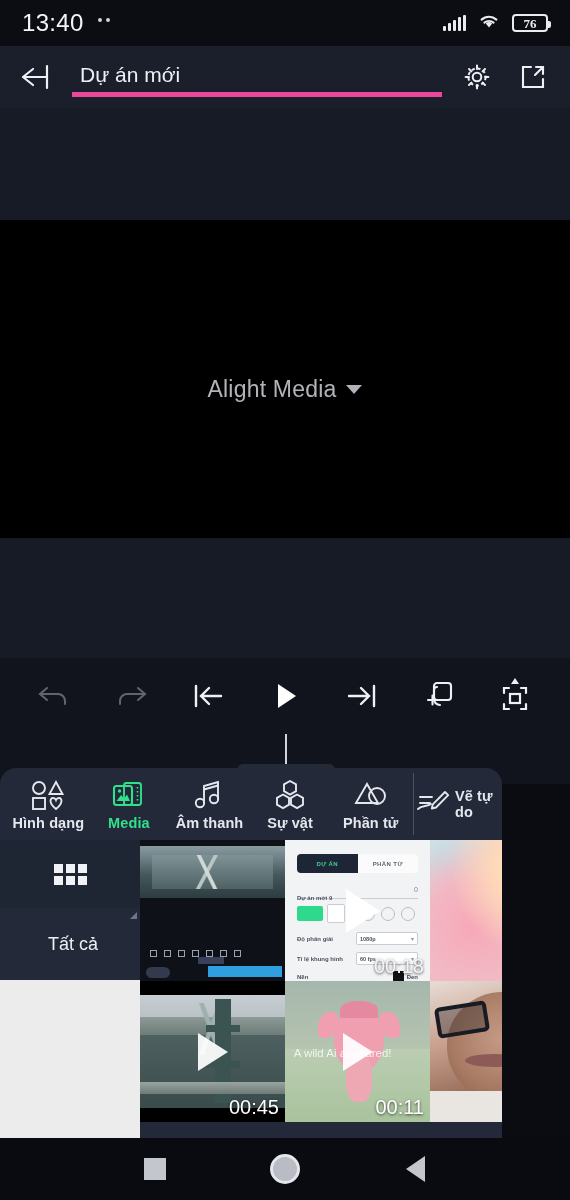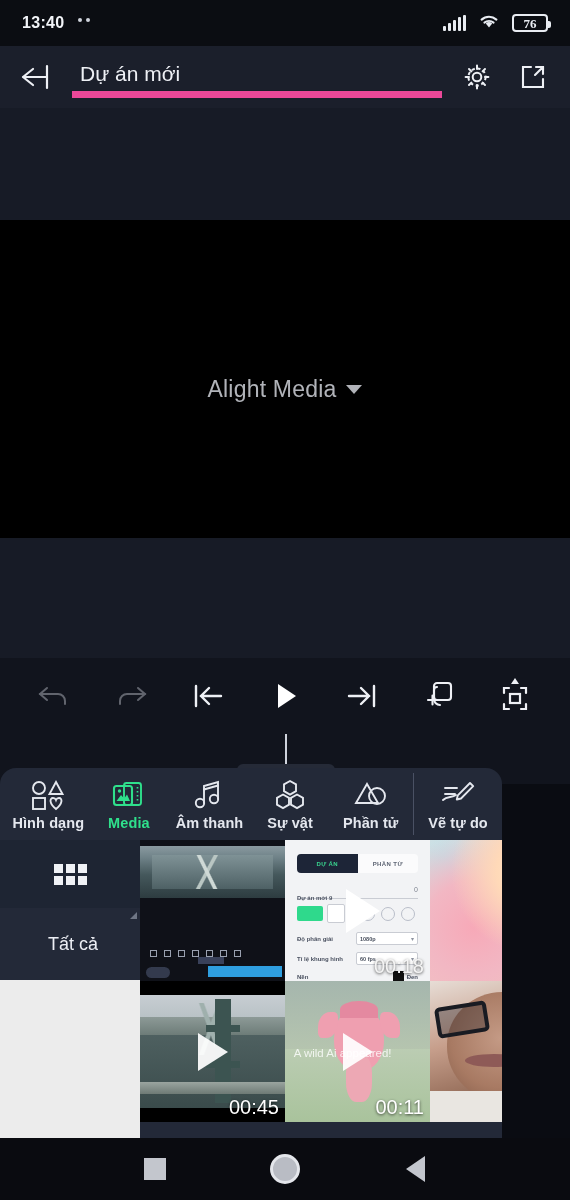--- a/index.html
+++ b/index.html
@@ -11,21 +11,21 @@
     overflow:hidden;
     position:relative;
   }
   .phone { position:relative; width:570px; height:1200px; overflow:hidden; background:#0a0c12; }
 
   
   .statusbar {
     height:46px; background:#0b0d12; display:flex; align-items:center;
     padding:0 22px; position:relative;
   }
-  .sb-time { font-size:16px; font-weight:700; letter-spacing:.3px; color:#f2f4f8; }
+  .sb-time { font-size:24px; font-weight:400; letter-spacing:.3px; color:#f2f4f8; }
   .sb-dots { margin-left:14px; display:flex; gap:4px; align-items:flex-start; padding-bottom:6px;}
   .sb-dots i { width:4px; height:4px; border-radius:50%; background:#cfd3dc; display:block; }
   .sb-right { margin-left:auto; display:flex; align-items:center; gap:11px; }
   .sig { display:flex; align-items:flex-end; gap:2px; height:16px; }
   .sig i { width:3px; background:#e9ecf2; display:block; border-radius:1px; }
   .sig i:nth-child(1){height:5px;} .sig i:nth-child(2){height:8px;}
   .sig i:nth-child(3){height:11px;} .sig i:nth-child(4){height:14px;} .sig i:nth-child(5){height:16px;}
   .batt {
     border:2px solid #e9ecf2; border-radius:4px; width:36px; height:18px;
     display:flex; align-items:center; justify-content:center; position:relative;
@@ -33,21 +33,21 @@
   .batt span { font-size:13px; font-weight:700; color:#e9ecf2; line-height:1;font-family:Liberation Serif, serif; }
   .batt:after {
     content:""; position:absolute; right:-5px; top:5px; width:3px; height:7px;
     background:#e9ecf2; border-radius:0 2px 2px 0;
   }
 
   
   .header {
     height:62px; background:#1b1f2b; display:flex; align-items:center; padding:0 16px; gap:14px;
   }
-  .hd-title-wrap { flex:1; border-bottom:7px solid #ec4899; padding:0 0 5px 8px; margin-top:6px; }
+  .hd-title-wrap { flex:1; border-bottom:5px solid #ec4899; padding:0 0 5px 8px; margin-top:6px; }
   .hd-title { font-size:21px; color:#eef0f5; font-weight:400; background:transparent; border:none; outline:none; width:100%; font-family:"Liberation Sans", sans-serif;}
   .icon-btn { width:42px; height:42px; display:flex; align-items:center; justify-content:center; }
 
   
   .stage-top { height:112px; background:#171b26; }
   .canvas {
     height:318px; background:#000; position:relative;
     display:flex; justify-content:center; padding-top:20px;
   }
   .watermark {
@@ -83,21 +83,21 @@
   .tabs { height:72px; display:flex; align-items:center; position:relative; }
   .tabs-main { display:flex; flex:1; padding-left:8px; }
   .tab {
     flex:1; display:flex; flex-direction:column; align-items:center; gap:3px;
   }
   .tab-label { font-size:14.5px; font-weight:700; color:#e4e7ee; letter-spacing:.1px; }
   .tab.active .tab-label { color:#2fe08c; }
   .tab-ico { height:34px; display:flex; align-items:center; justify-content:center; }
   .tabs-divider { width:1px; height:62px; background:#4a5164; margin:0 0 0 2px; }
   .tab-right {
-    width:88px; display:flex; flex-direction:column; align-items:center; gap:3px;
+    width:88px; display:flex; flex-direction:row; align-items:center; gap:3px;
   }
 
   
   .media-area { position:absolute; top:72px; left:0; width:570px; height:298px; display:flex; }
   .left-col { width:140px; background:#232938; flex-shrink:0; }
   .grid-btn {
     height:68px; display:flex; align-items:center; justify-content:center;
     background:#1e2533;
   }
   .grid-glyph { display:grid; grid-template-columns:repeat(3,9px); grid-template-rows:repeat(2,9px); gap:3px; }

